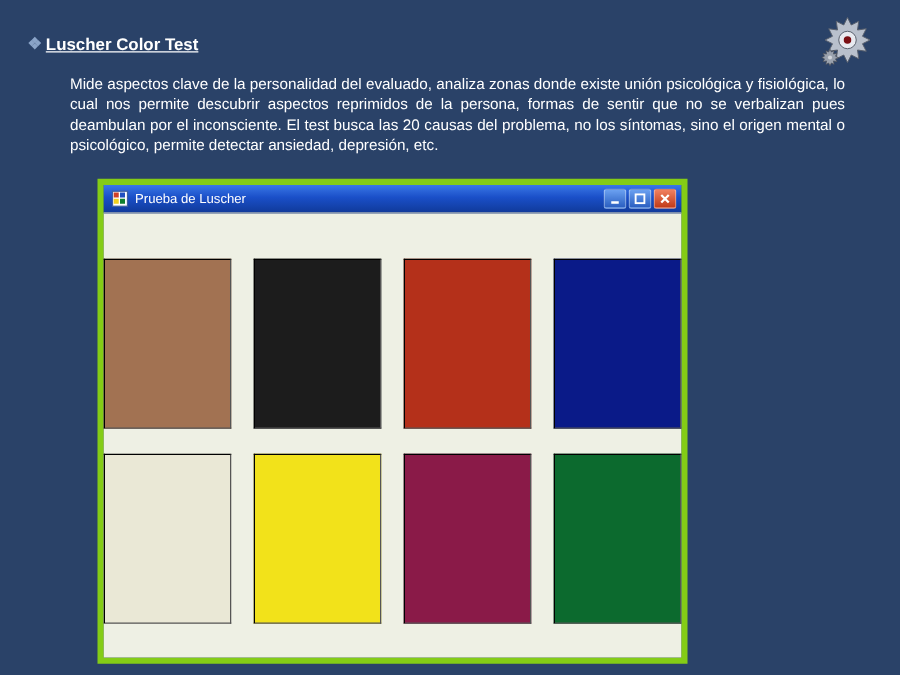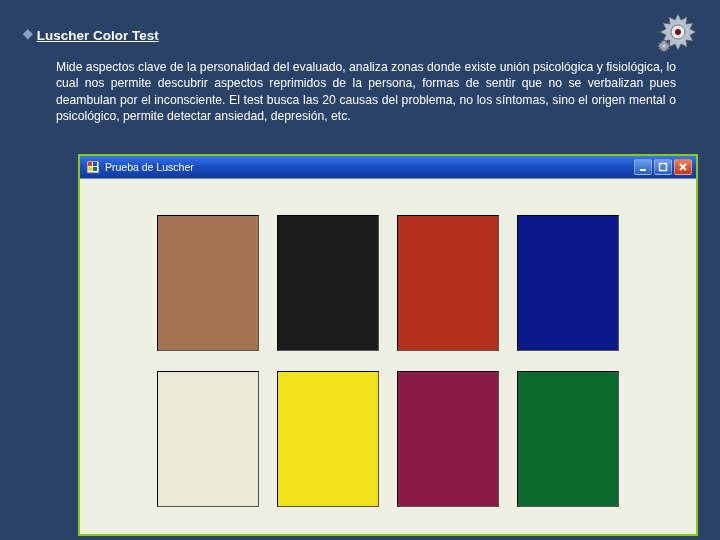--- a/index.html
+++ b/index.html
@@ -33,26 +33,26 @@
     font-size: 13px;
     margin-right: 3px;
     display: inline-block;
     transform: translateY(-1px);
   }
   .desc {
     color: #ffffff;
     font-size: 12.2px;
     line-height: 1.35;
     text-align: justify;
-    margin: 0 22px 29px 34px;
+    margin: 0 22px 18px 34px;
   }
   .window-wrap {
     margin: 0 0 0 56px;
-    width: 620px;
-    border: 2px solid #84cc16;
+    width: 472px;
+    border: 5px solid #84cc16;
   }
   .titlebar {
     height: 22px;
     background: linear-gradient(180deg, #3a77e6 0%, #1a4fc8 45%, #103a9a 100%);
     display: flex;
     align-items: center;
     padding: 0 4px 0 6px;
     gap: 5px;
   }
   .app-icon {

